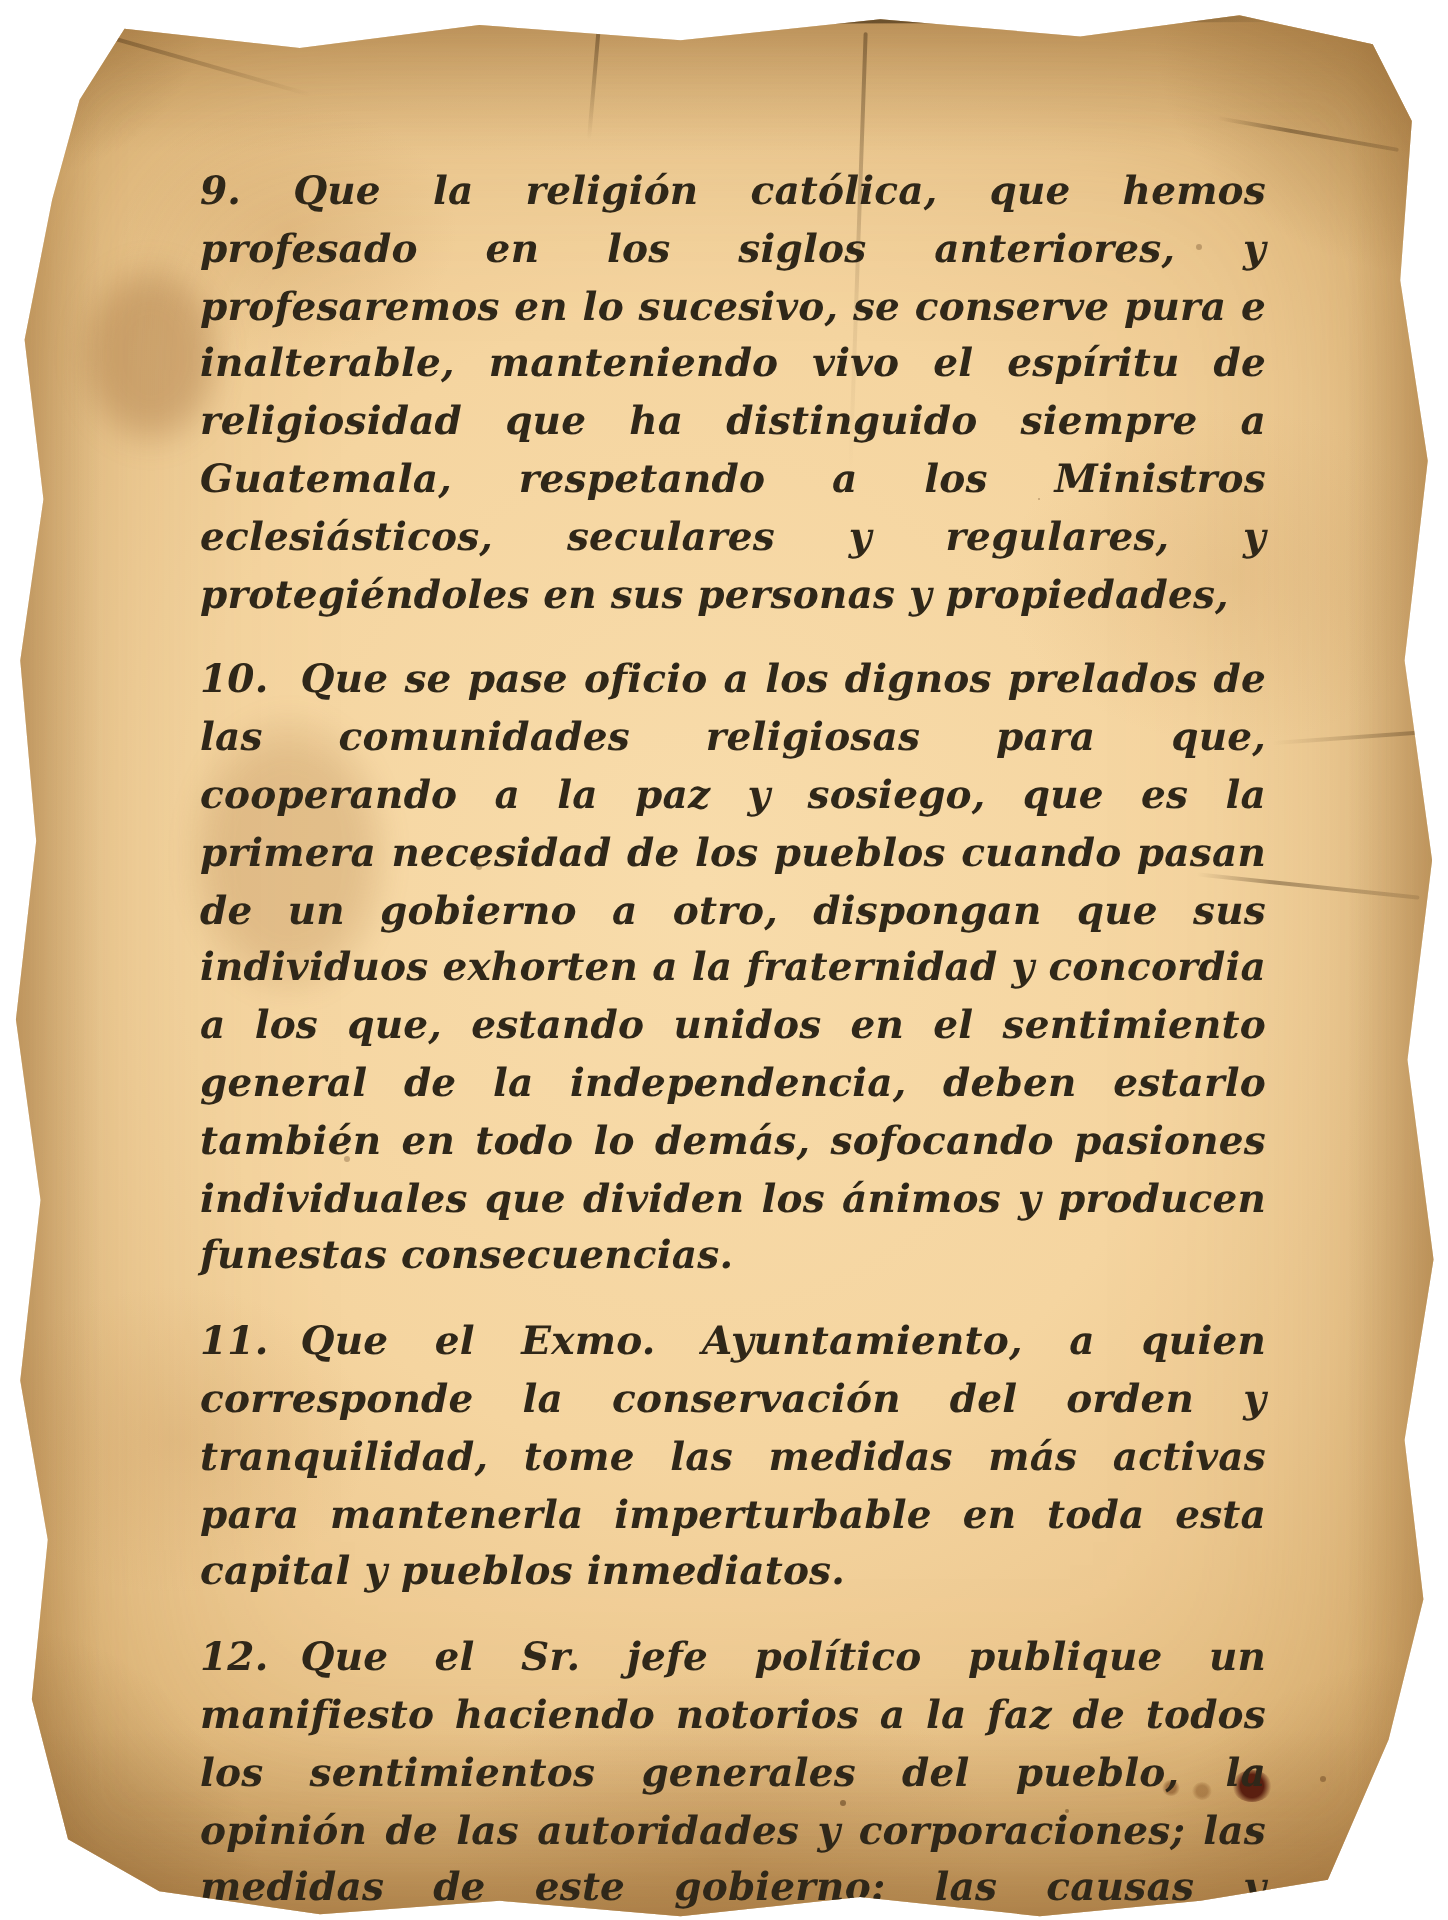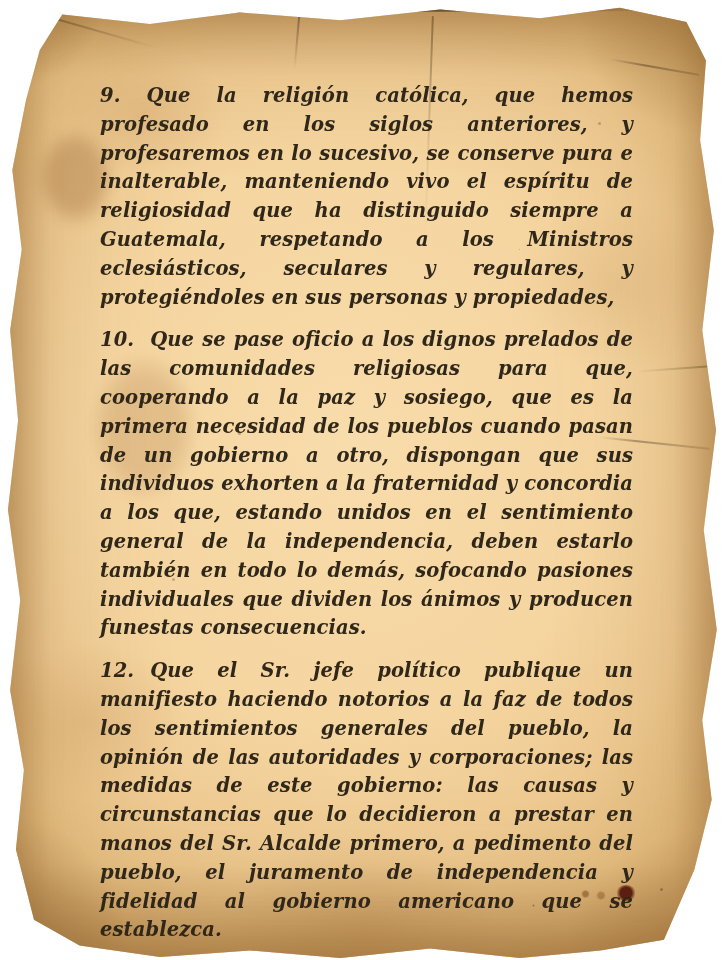--- a/index.html
+++ b/index.html
@@ -175,18 +175,21 @@
     <div class="speckles"></div>
 
     <div class="text-block">
       <p class="para">
         <span class="pnum">9.</span><span class="ptext">Que la religión católica, que hemos profesado en los siglos anteriores, y profesaremos en lo sucesivo, se conserve pura e inalterable, manteniendo vivo el espíritu de religiosidad que ha distinguido siempre a Guatemala, respetando a los Ministros eclesiásticos, seculares y regulares, y protegiéndoles en sus personas y propiedades,</span>
       </p>
       <p class="para">
         <span class="pnum">10.</span><span class="ptext">Que se pase oficio a los dignos prelados de las comunidades religiosas para que, cooperando a la paz y sosiego, que es la primera necesidad de los pueblos cuando pasan de un gobierno a otro, dispongan que sus individuos exhorten a la fraternidad y concordia a los que, estando unidos en el sentimiento general de la independencia, deben estarlo también en todo lo demás, sofocando pasiones individuales que dividen los ánimos y producen funestas consecuencias.</span>
       </p>
       <p class="para">
+        <span class="pnum">11.</span><span class="ptext">Que el Exmo. Ayuntamiento, a quien corresponde la conservación del orden y tranquilidad, tome las medidas más activas para mantenerla imperturbable en toda esta capital y pueblos inmediatos.</span>
+      </p>
+      <p class="para">
         <span class="pnum">12.</span><span class="ptext">Que el Sr. jefe político publique un manifiesto haciendo notorios a la faz de todos los sentimientos generales del pueblo, la opinión de las autoridades y corporaciones; las medidas de este gobierno: las causas y circunstancias que lo decidieron a prestar en manos del Sr. Alcalde primero, a pedimento del pueblo, el juramento de independencia y fidelidad al gobierno americano que se establezca.</span>
       </p>
     </div>
 
   </div>
 </div>
 
 </body></html>

